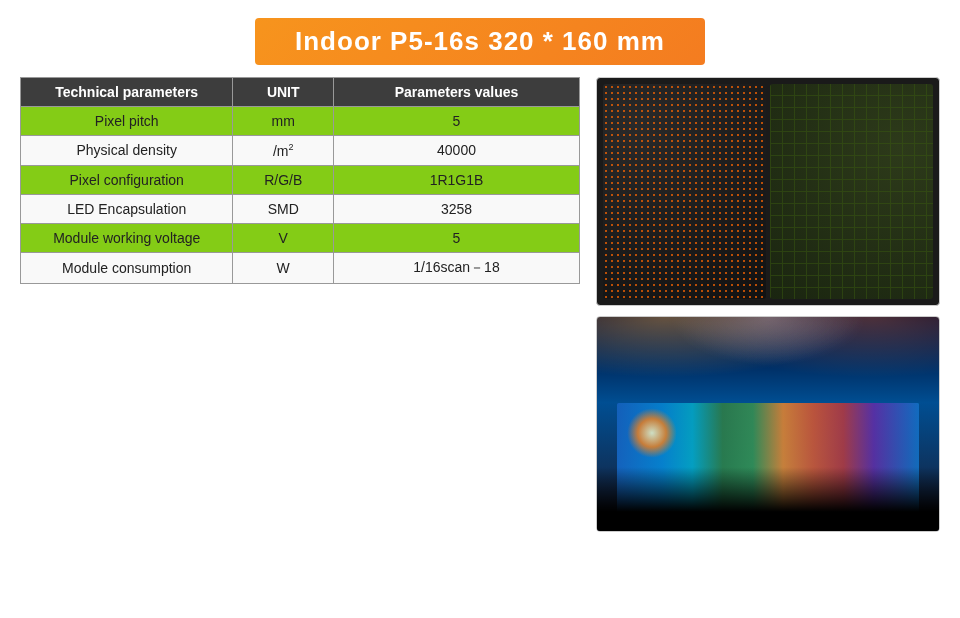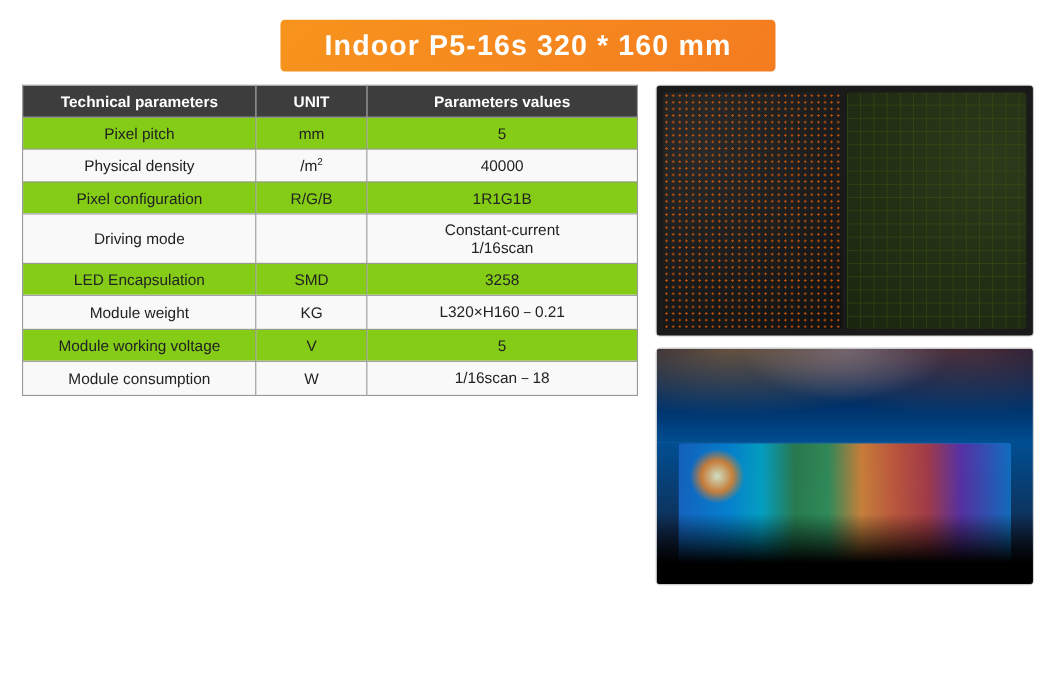--- a/index.html
+++ b/index.html
@@ -219,33 +219,23 @@
               <td class="col-param">Physical density</td>
               <td class="col-unit">/m<sup class="unit-sup">2</sup></td>
               <td class="col-value">40000</td>
             </tr>
             <tr>
               <td class="col-param">Pixel configuration</td>
               <td class="col-unit">R/G/B</td>
               <td class="col-value">1R1G1B</td>
             </tr>
             <tr>
-              <td class="col-param">Driving mode</td>
-              <td class="col-unit"></td>
-              <td class="col-value">Constant-current<br>1/16scan</td>
-            </tr>
-            <tr>
               <td class="col-param">LED Encapsulation</td>
               <td class="col-unit">SMD</td>
               <td class="col-value">3258</td>
-            </tr>
-            <tr>
-              <td class="col-param">Module weight</td>
-              <td class="col-unit">KG</td>
-              <td class="col-value">L320×H160－0.21</td>
             </tr>
             <tr>
               <td class="col-param">Module working voltage</td>
               <td class="col-unit">V</td>
               <td class="col-value">5</td>
             </tr>
             <tr>
               <td class="col-param">Module consumption</td>
               <td class="col-unit">W</td>
               <td class="col-value">1/16scan－18</td>

